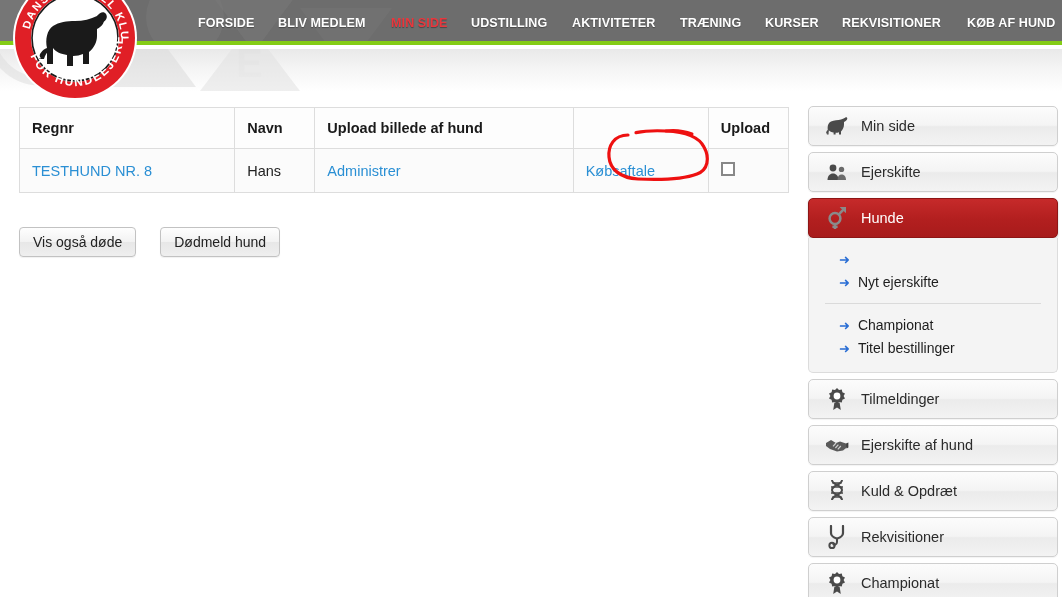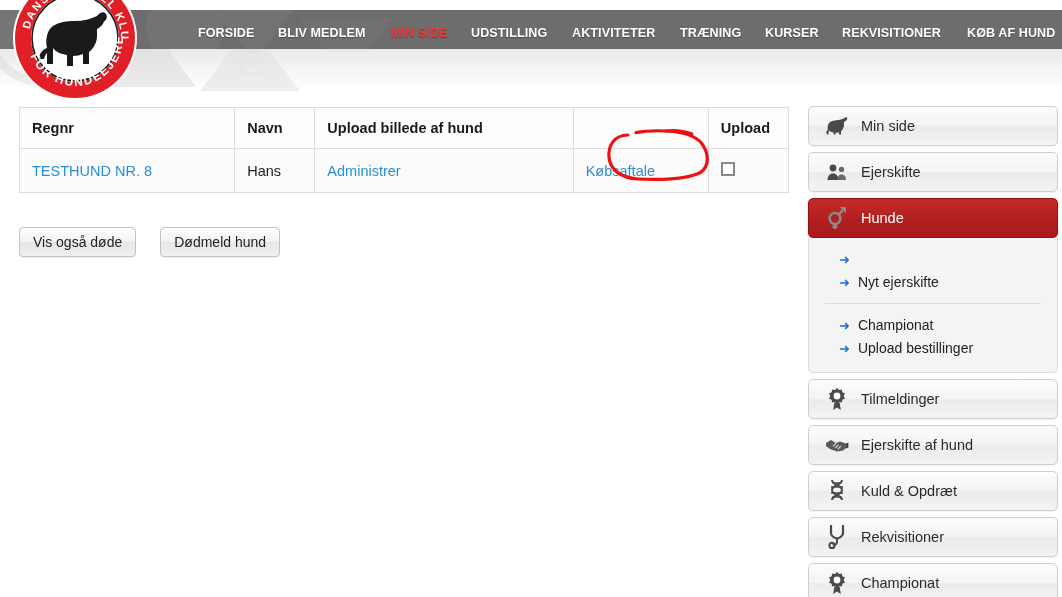--- a/index.html
+++ b/index.html
@@ -6,21 +6,21 @@
   html, body {
     margin: 0; padding: 0;
     width: 1062px; height: 597px;
     overflow: hidden;
     font-family: "Liberation Sans", sans-serif;
     background: #ffffff;
   }
 
   
   #header {
-    position: absolute; top: 10px; left: 0;
+    position: absolute; top: 0; left: 0;
     width: 1062px; height: 45px;
     background: #6d6d6d;
     border-bottom: 4px solid #84cc16;
     overflow: hidden;
   }
   
   .wm {
     position: absolute;
     background: #7a7a7a;
     opacity: .75;
@@ -366,21 +366,21 @@
         <span class="sub-arrow">➜</span>
         <span>Nyt ejerskifte</span>
       </div>
       <div class="sub-div"></div>
       <div class="sub-link">
         <span class="sub-arrow">➜</span>
         <span>Championat</span>
       </div>
       <div class="sub-link">
         <span class="sub-arrow">➜</span>
-        <span>Upload bestillinger</span>
+        <span>Titel bestillinger</span>
       </div>
     </div>
 
     <div class="sb-item">
       <span class="sb-ico">
         <svg width="20" height="24" viewBox="0 0 20 24">
           <path d="M10 1 L12 3 L14.8 2.4 L15.4 5.2 L18 6.6 L16.6 9 L18 11.4 L15.4 12.8
                    L14.8 15.6 L12 15 L10 17 L8 15 L5.2 15.6 L4.6 12.8 L2 11.4 L3.4 9
                    L2 6.6 L4.6 5.2 L5.2 2.4 L8 3 Z" fill="#4a4a4a"></path>
           <circle cx="10" cy="9" r="3.4" fill="#ffffff"></circle>

